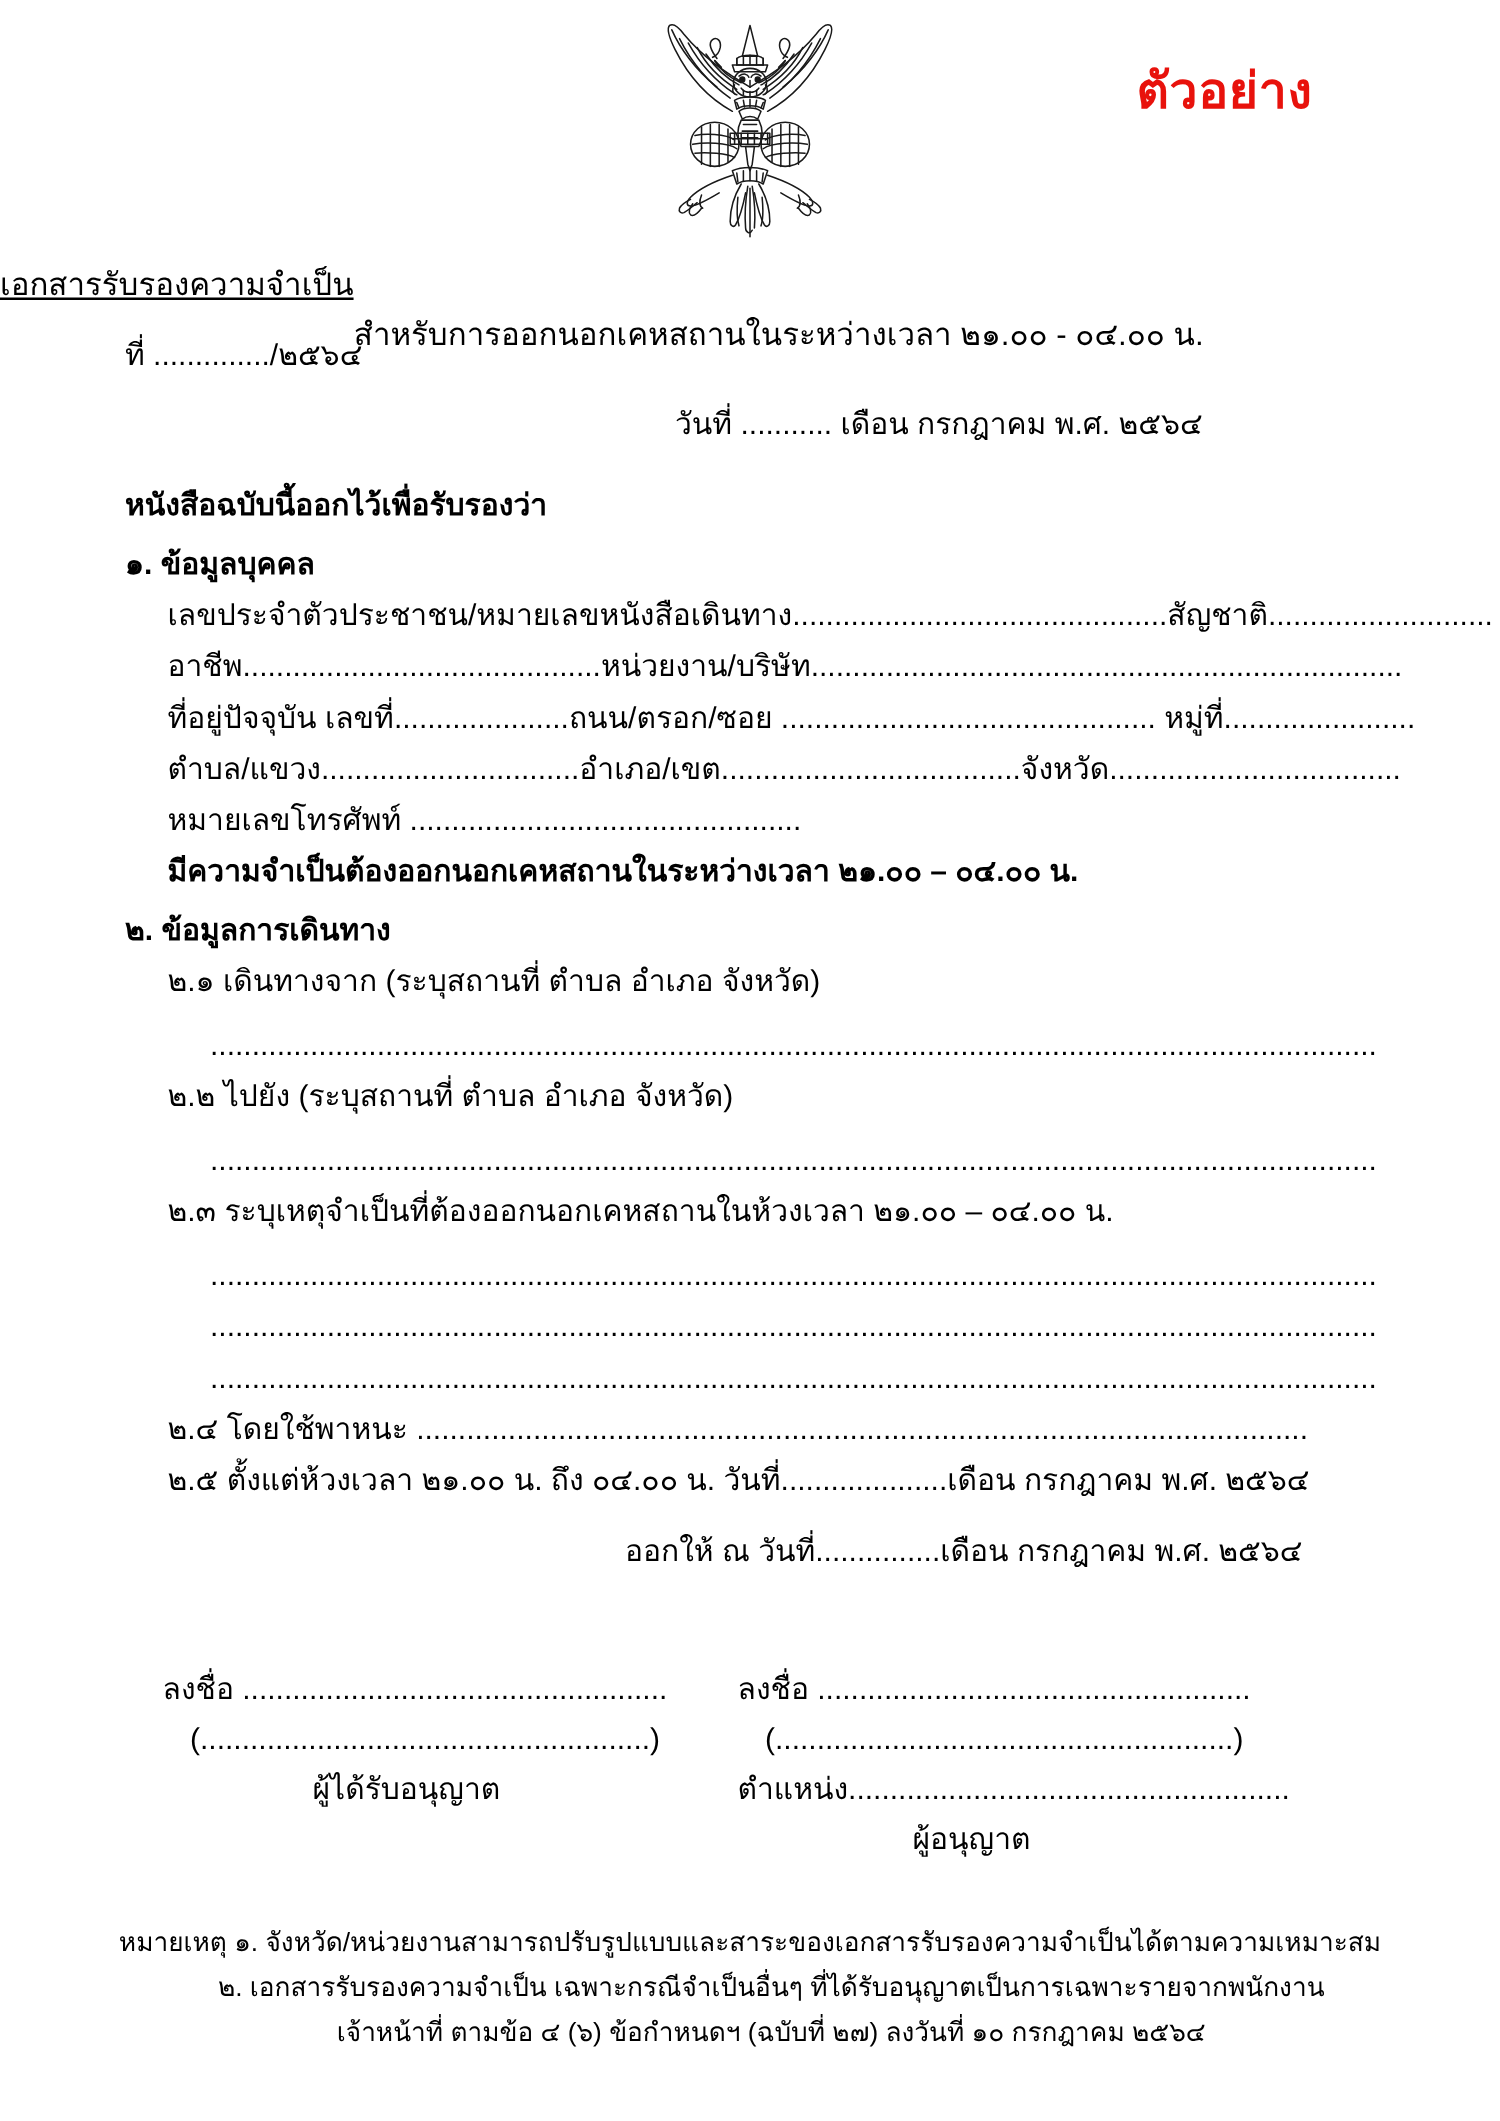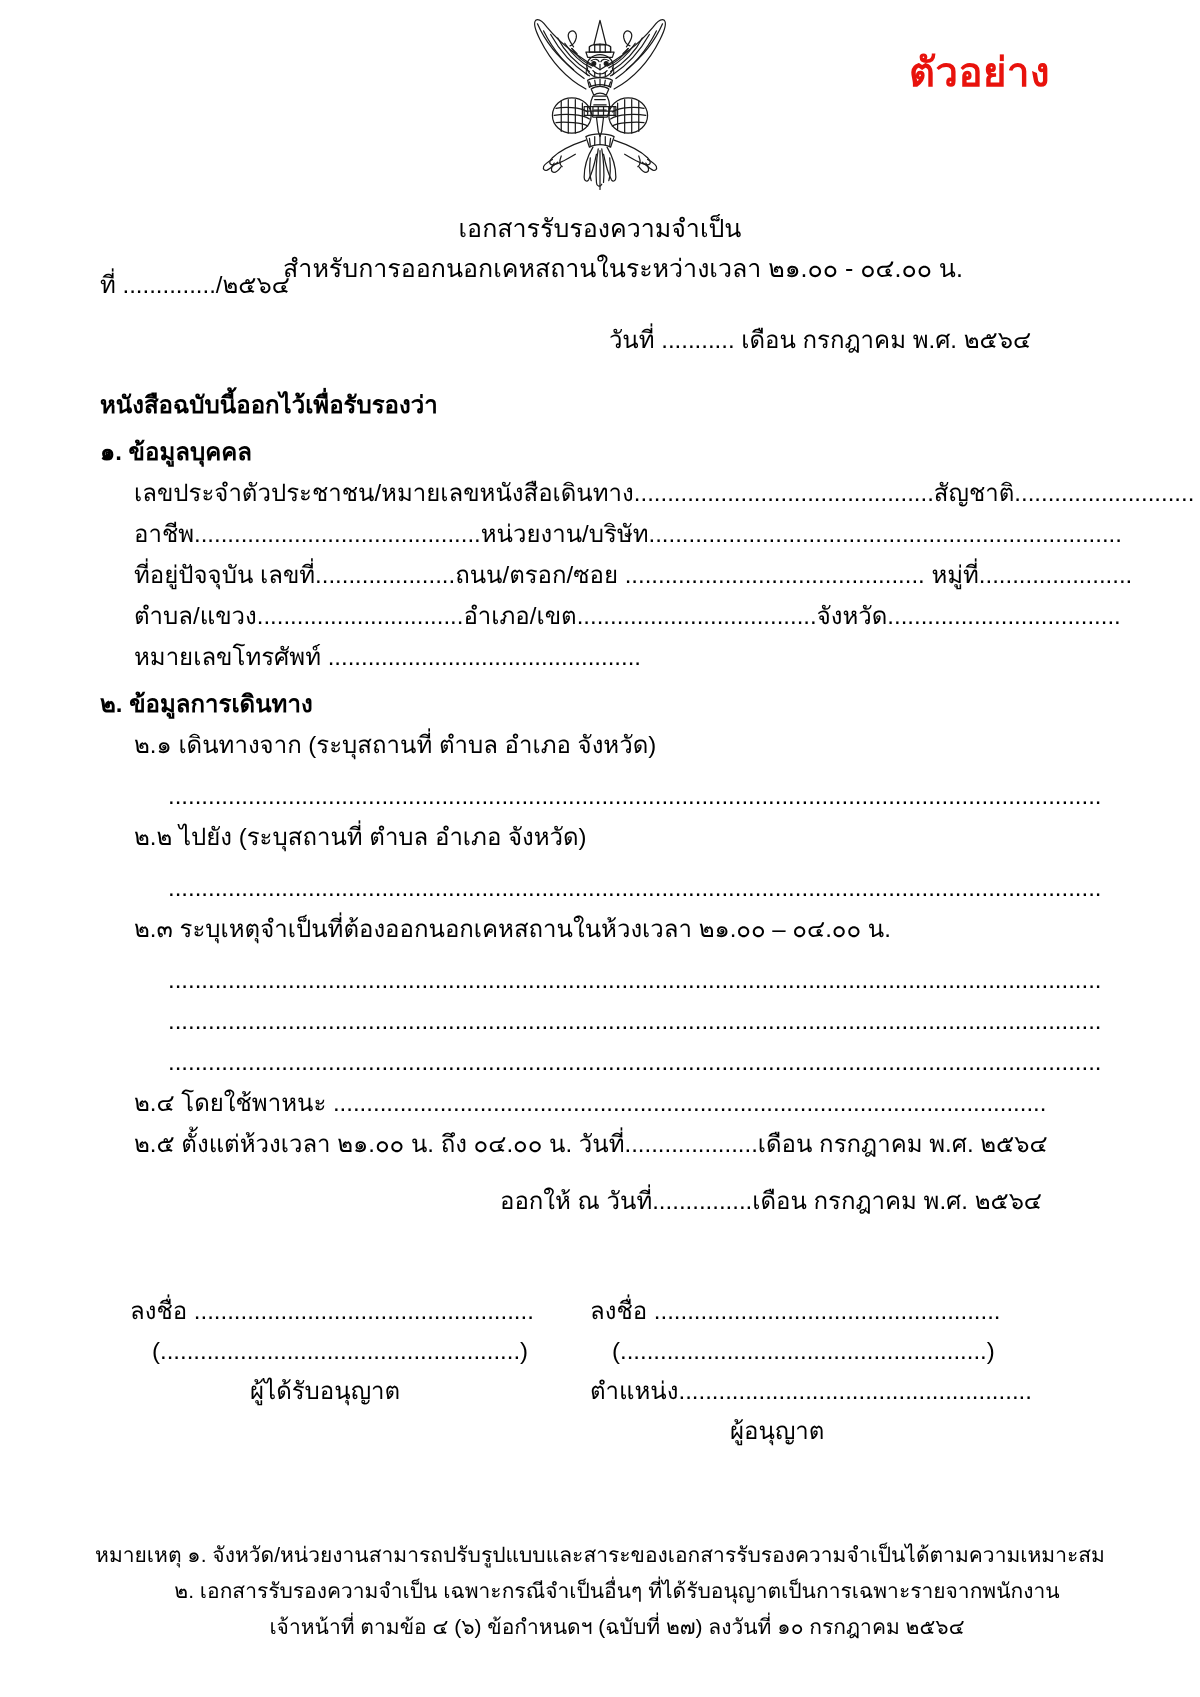--- a/index.html
+++ b/index.html
@@ -44,44 +44,45 @@
     top: 40px;
     color: #e8120c;
     font-size: 40px;
     font-weight: 700;
     letter-spacing: 0.5px;
     white-space: nowrap;
   }
 
   
   .doc-title {
-    text-align: center;
+    text-align: left;
     font-size: 25px;
     line-height: 40px;
     margin-top: 8px;
+    text-decoration: underline;
   }
   .doc-subtitle {
     text-align: center;
     font-size: 25px;
     line-height: 40px;
     padding-left: 46px;
   }
 
   
   .content {
     padding: 0 100px 0 100px;
     font-size: 24px;
     line-height: 41px;
   }
   .docno {
     margin-top: -24px;
     font-size: 24px;
   }
   .dateline {
-    text-align: center;
+    text-align: left;
     padding-left: 440px;
     margin-top: 14px;
     font-size: 24px;
   }
   .bold {
     font-weight: 700;
   }
   .intro {
     margin-top: 24px;
     font-size: 24px;
@@ -260,20 +261,21 @@
     <div class="intro">หนังสือฉบับนี้ออกไว้เพื่อรับรองว่า</div>
 
     <div class="section-head">๑. ข้อมูลบุคคล</div>
 
     <div class="field-line indent1">เลขประจำตัวประชาชน/หมายเลขหนังสือเดินทาง.............................................สัญชาติ...........................</div>
     <div class="field-line indent1">อาชีพ...........................................หน่วยงาน/บริษัท.......................................................................</div>
     <div class="field-line indent1">ที่อยู่ปัจจุบัน เลขที่.....................ถนน/ตรอก/ซอย .............................................  หมู่ที่.......................</div>
     <div class="field-line indent1">ตำบล/แขวง...............................อำเภอ/เขต....................................จังหวัด...................................</div>
     <div class="field-line indent1">หมายเลขโทรศัพท์ ...............................................</div>
 
+    <div class="field-line indent1 bold">มีความจำเป็นต้องออกนอกเคหสถานในระหว่างเวลา ๒๑.๐๐ – ๐๔.๐๐ น.</div>
 
     <div class="section-head">๒. ข้อมูลการเดินทาง</div>
 
     <div class="field-line indent2">๒.๑ เดินทางจาก (ระบุสถานที่ ตำบล อำเภอ จังหวัด)</div>
     <div class="spacer-sm"></div>
     <div class="blankline">............................................................................................................................................</div>
 
     <div class="field-line indent2">๒.๒ ไปยัง (ระบุสถานที่ ตำบล อำเภอ จังหวัด)</div>
     <div class="spacer-sm"></div>
     <div class="blankline">............................................................................................................................................</div>

